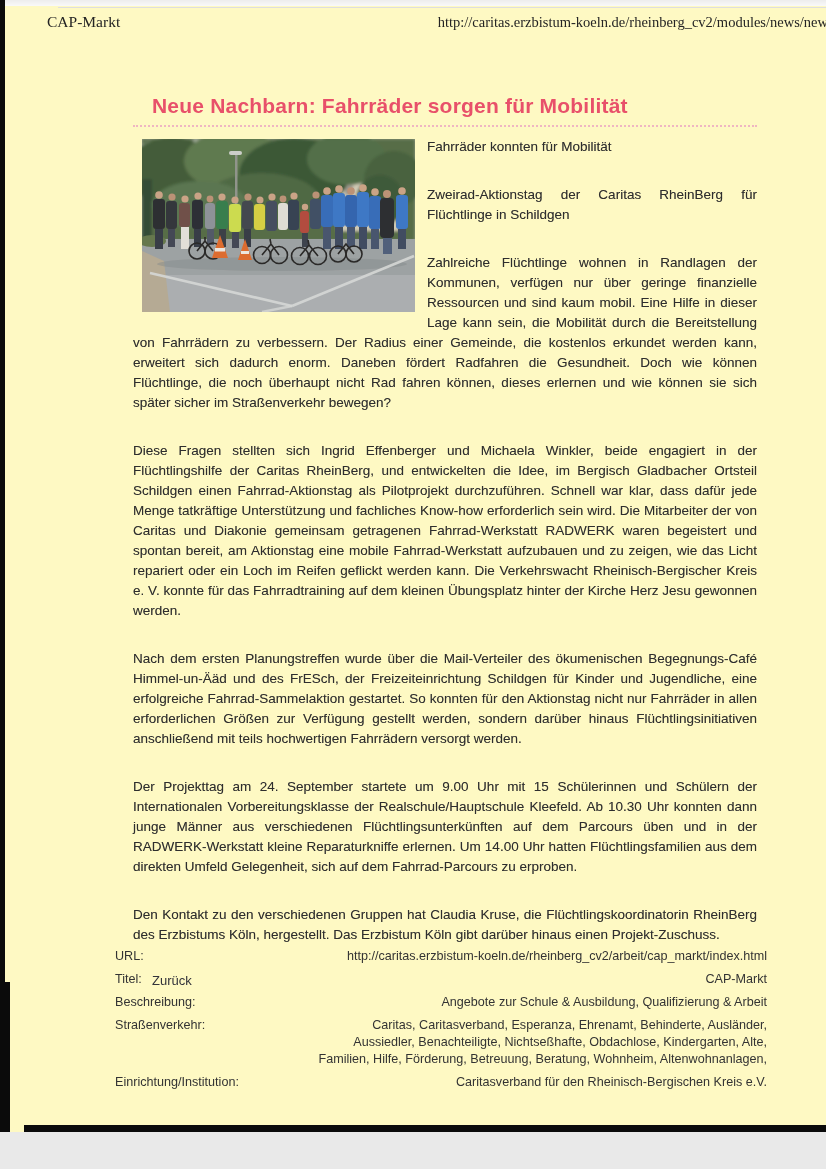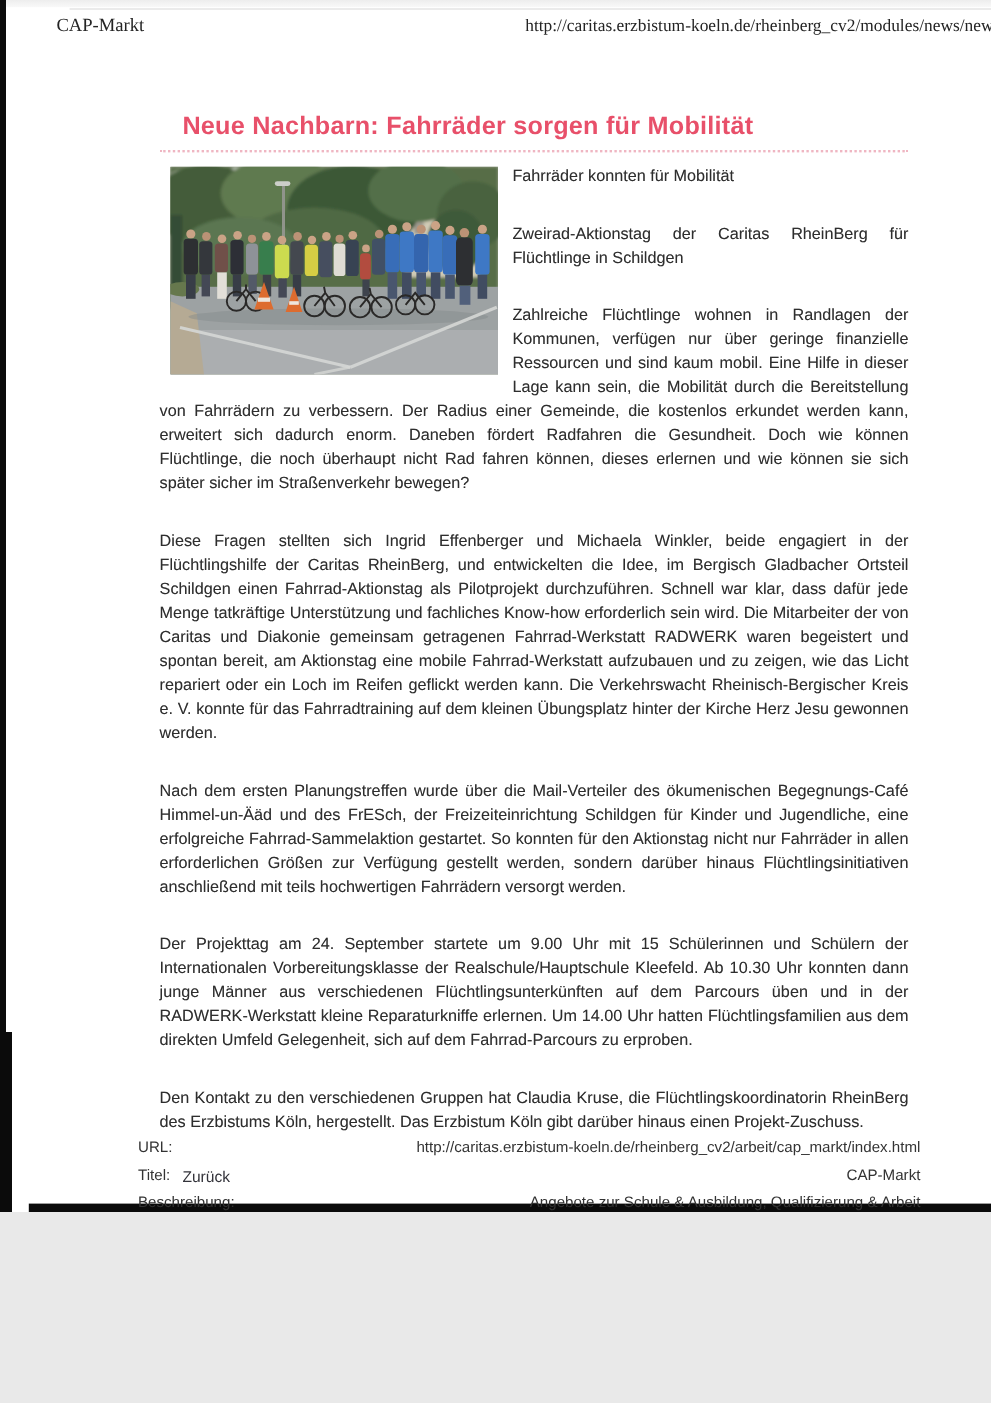--- a/index.html
+++ b/index.html
@@ -1,19 +1,19 @@
 <!DOCTYPE html>
 <html lang="de"><head>
 <meta charset="utf-8">
 <style>
   html,body{margin:0;padding:0;background:#e9e9e9;}
   .page{
     position:relative;
-    width:826px;height:1010px;
-    background:#ffffff;
+    width:826px;height:1132px;
+    background:#fef9c3;
     overflow:hidden;
     font-family:"Liberation Sans",sans-serif;
     color:#2f2f2f;
   }
   
   .edge-top{position:absolute;top:0;left:0;right:0;height:6px;background:linear-gradient(#ededed,#f9f9f9);}
   .edge-top-line{position:absolute;top:7px;left:58px;right:0;height:1px;background:#dedede;}
   .edge-left{position:absolute;top:0;left:0;width:5px;height:100%;background:#0b0b0b;}
   .edge-left-bottom{position:absolute;left:0;bottom:0;width:10px;height:150px;background:#0b0b0b;}
   .edge-bottom{position:absolute;left:24px;right:0;bottom:0;height:7px;background:#0b0b0b;}
@@ -231,19 +231,24 @@
     <div class="meta-row">
       <div class="meta-label">Titel:</div>
       <div class="meta-value">CAP-Markt</div>
     </div>
     <div class="meta-row">
       <div class="meta-label">Beschreibung:</div>
       <div class="meta-value">Angebote zur Schule &amp; Ausbildung, Qualifizierung &amp; Arbeit</div>
     </div>
     <div class="meta-row">
       <div class="meta-label">Straßenverkehr:</div>
+      <div class="meta-value">Caritas, Caritasverband, Esperanza, Ehrenamt, Behinderte, Ausländer, Aussiedler, Benachteiligte, Nichtseßhafte, Obdachlose, Kindergarten, Alte, Familien, Hilfe, Förderung, Betreuung, Beratung, Wohnheim, Altenwohnanlagen,</div>
+    </div>
+    <div class="meta-row">
+      <div class="meta-label">Einrichtung/Institution:</div>
+      <div class="meta-value">Caritasverband für den Rheinisch-Bergischen Kreis e.V.</div>
     </div>
   </div>
 
   <div class="print-footer-left">1 von 2</div>
   <div class="print-footer-right">10.02.2016 14</div>
 
 </div>
 
 </body></html>

